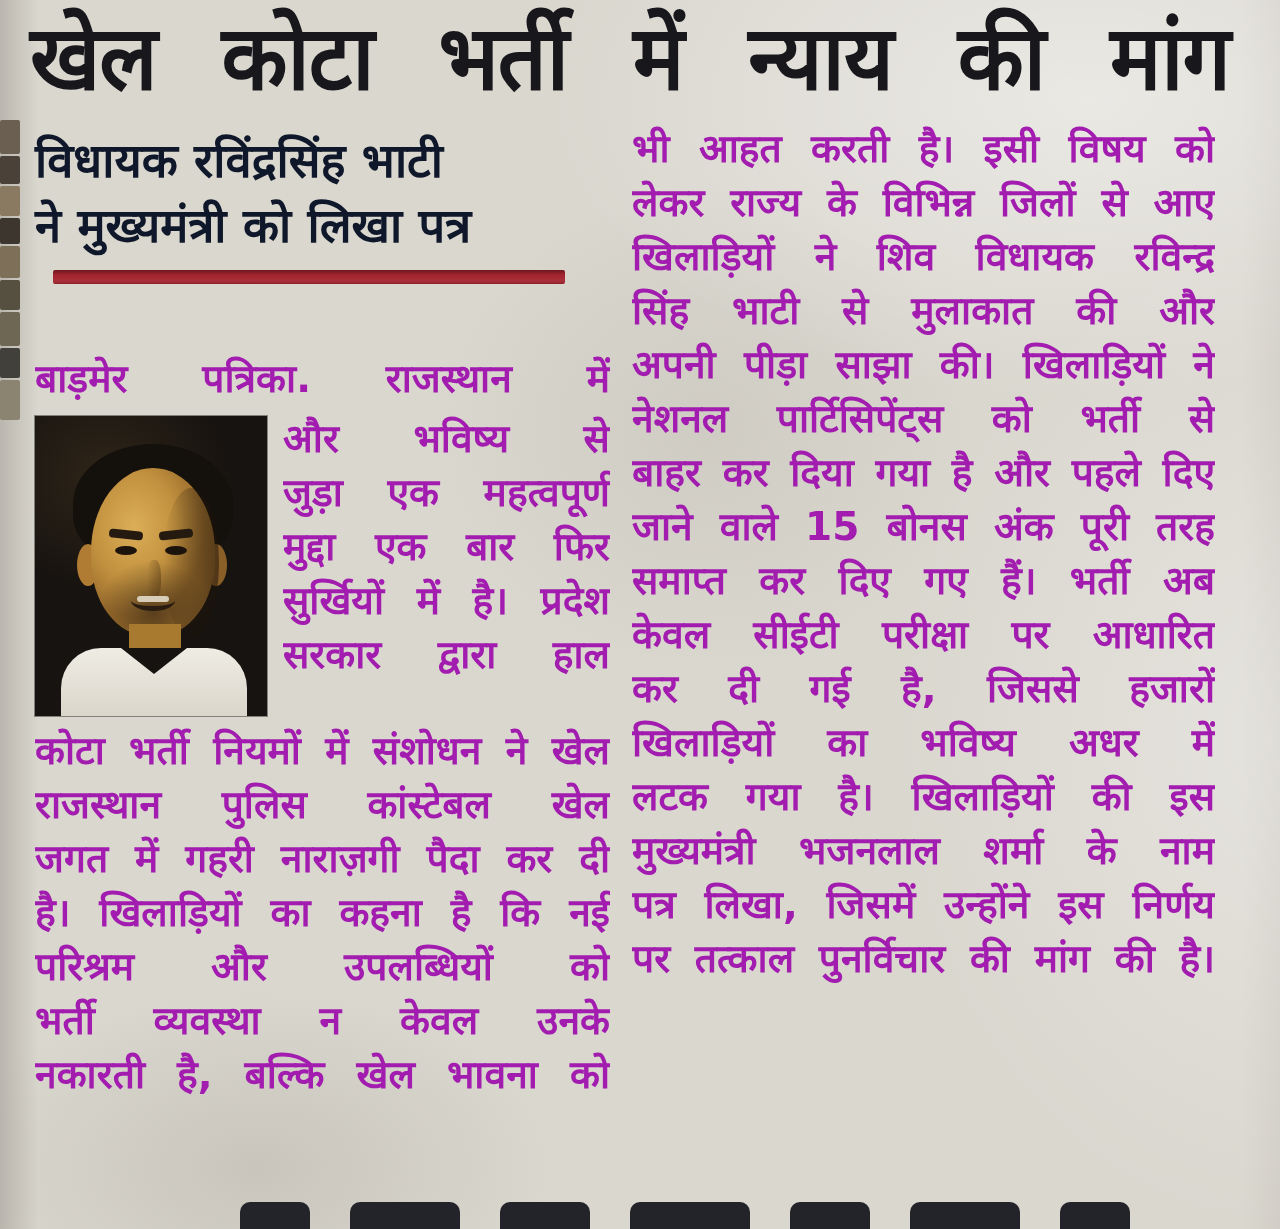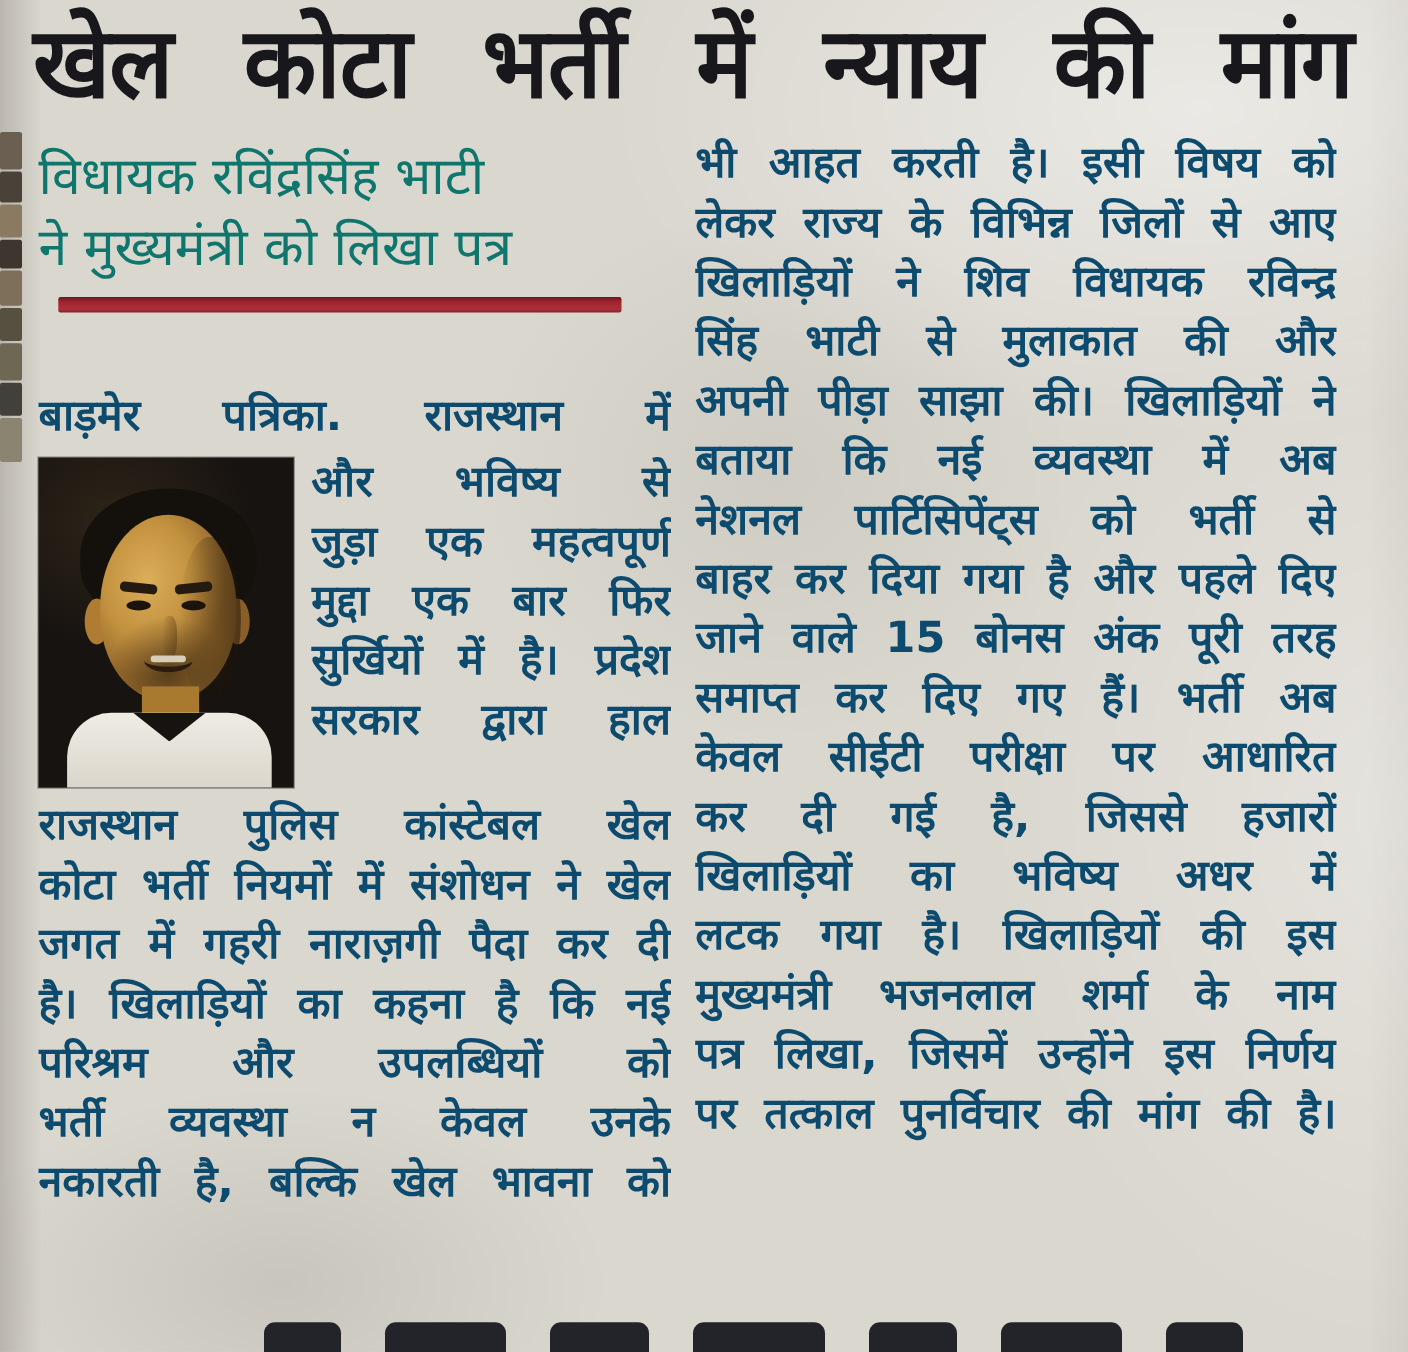--- a/index.html
+++ b/index.html
@@ -31,30 +31,30 @@
     font-size:86px;font-weight:700;letter-spacing:-1px;line-height:112px;
     text-align:justify;text-align-last:justify;white-space:nowrap;
     color:#17171c;
     transform:scaleY(1.04);
   }
 
   .col-left{position:absolute;left:35px;top:128px;width:575px;}
   .col-right{position:absolute;left:632px;top:122px;width:583px;}
 
   .subhead{
-    font-size:47px;font-weight:400;line-height:65px;color:#0f766e;
+    font-size:47px;font-weight:700;line-height:65px;color:#0f172a;
     letter-spacing:0;
   }
   .red-rule{
     margin-top:12px;height:14px;width:512px;margin-left:18px;
     background:linear-gradient(180deg,#6e1620 0%, #a3242e 35%, #a8303a 80%, #8d2029 100%);
     border-radius:2px;
   }
 
-  .bodytext{font-size:39px;line-height:54px;font-weight:600;color:#0c4a6e;}
+  .bodytext{font-size:39px;line-height:54px;font-weight:600;color:#a21caf;}
   .line{
     text-align:justify;text-align-last:justify;white-space:nowrap;
     height:54px;overflow:hidden;
   }
   .intro{margin-top:68px;}
   .lead{font-weight:800;}
 
   .wrap-row{display:flex;margin-top:6px;}
   .photo{
     position:relative;width:232px;height:300px;flex:0 0 232px;margin-top:4px;
@@ -173,37 +173,36 @@
       <div class="beside bodytext" data-name="text-beside-photo">
           <div class="line" data-name="body-line">और भविष्य से</div>
           <div class="line" data-name="body-line">जुड़ा एक महत्वपूर्ण</div>
           <div class="line" data-name="body-line">मुद्दा एक बार फिर</div>
           <div class="line" data-name="body-line">सुर्खियों में है। प्रदेश</div>
           <div class="line" data-name="body-line">सरकार द्वारा हाल</div>
         </div>
     </div>
 
     <div class="below bodytext" data-name="text-below-photo">
+        <div class="line" data-name="body-line">कोटा भर्ती नियमों में संशोधन ने खेल</div>
         <div class="line" data-name="body-line">राजस्थान पुलिस कांस्टेबल खेल</div>
-        <div class="line" data-name="body-line">कोटा भर्ती नियमों में संशोधन ने खेल</div>
         <div class="line" data-name="body-line">जगत में गहरी नाराज़गी पैदा कर दी</div>
         <div class="line" data-name="body-line">है। खिलाड़ियों का कहना है कि नई</div>
         <div class="line" data-name="body-line">परिश्रम और उपलब्धियों को</div>
         <div class="line" data-name="body-line">भर्ती व्यवस्था न केवल उनके</div>
         <div class="line" data-name="body-line">नकारती है, बल्कि खेल भावना को</div>
       </div>
   </div>
 
   <div class="col-right bodytext" data-name="right-column">
       <div class="line" data-name="body-line">भी आहत करती है। इसी विषय को</div>
       <div class="line" data-name="body-line">लेकर राज्य के विभिन्न जिलों से आए</div>
       <div class="line" data-name="body-line">खिलाड़ियों ने शिव विधायक रविन्द्र</div>
       <div class="line" data-name="body-line">सिंह भाटी से मुलाकात की और</div>
       <div class="line" data-name="body-line">अपनी पीड़ा साझा की। खिलाड़ियों ने</div>
-      <div class="line" data-name="body-line">बताया कि नई व्यवस्था में अब</div>
       <div class="line" data-name="body-line">नेशनल पार्टिसिपेंट्स को भर्ती से</div>
       <div class="line" data-name="body-line">बाहर कर दिया गया है और पहले दिए</div>
       <div class="line" data-name="body-line">जाने वाले 15 बोनस अंक पूरी तरह</div>
       <div class="line" data-name="body-line">समाप्त कर दिए गए हैं। भर्ती अब</div>
       <div class="line" data-name="body-line">केवल सीईटी परीक्षा पर आधारित</div>
       <div class="line" data-name="body-line">कर दी गई है, जिससे हजारों</div>
       <div class="line" data-name="body-line">खिलाड़ियों का भविष्य अधर में</div>
       <div class="line" data-name="body-line">लटक गया है। खिलाड़ियों की इस</div>
       <div class="line" data-name="body-line">मुख्यमंत्री भजनलाल शर्मा के नाम</div>
       <div class="line" data-name="body-line">पत्र लिखा, जिसमें उन्होंने इस निर्णय</div>

